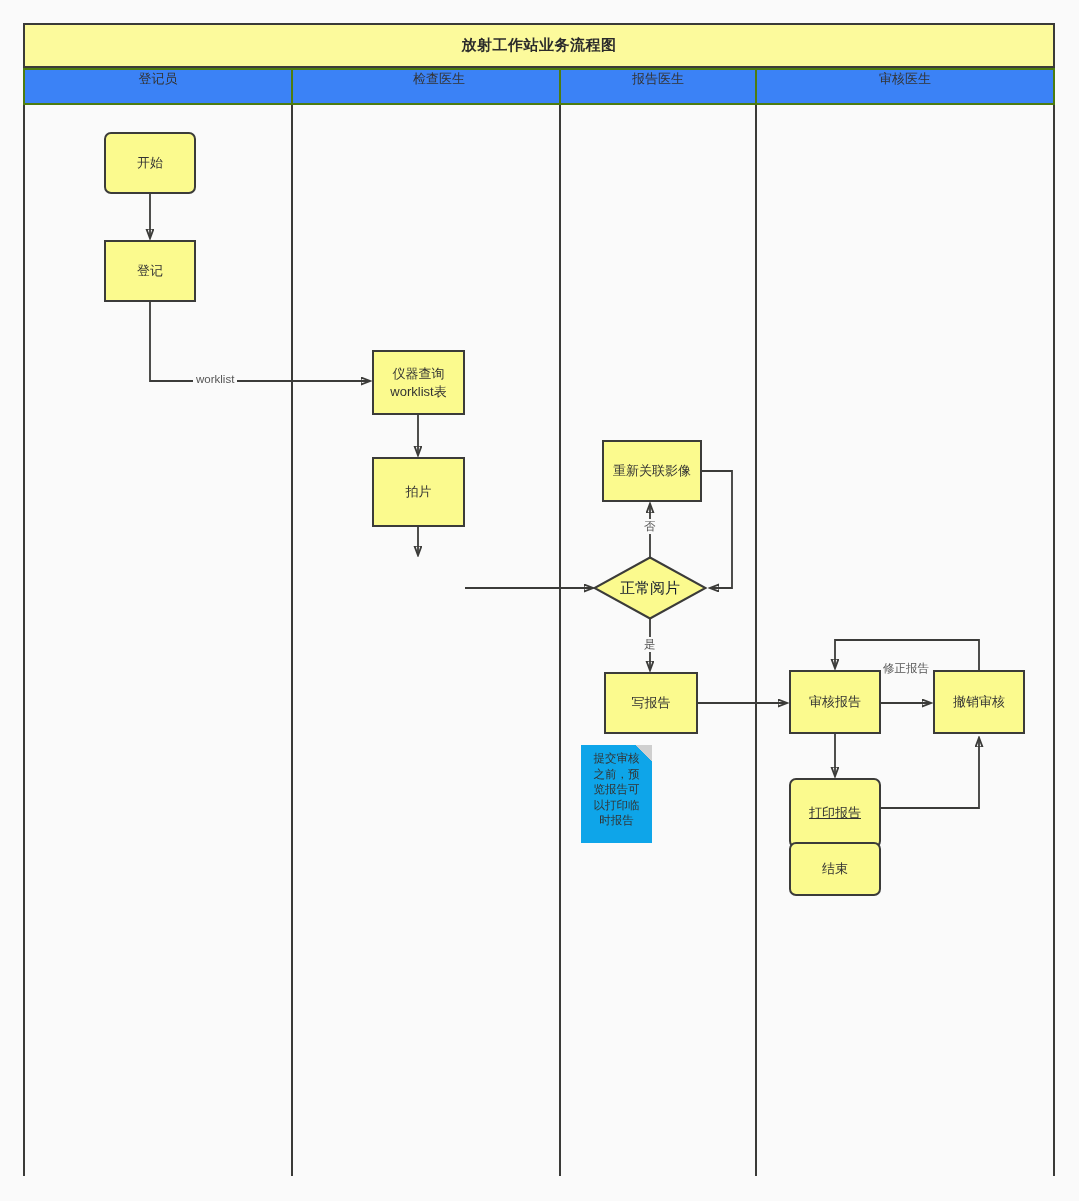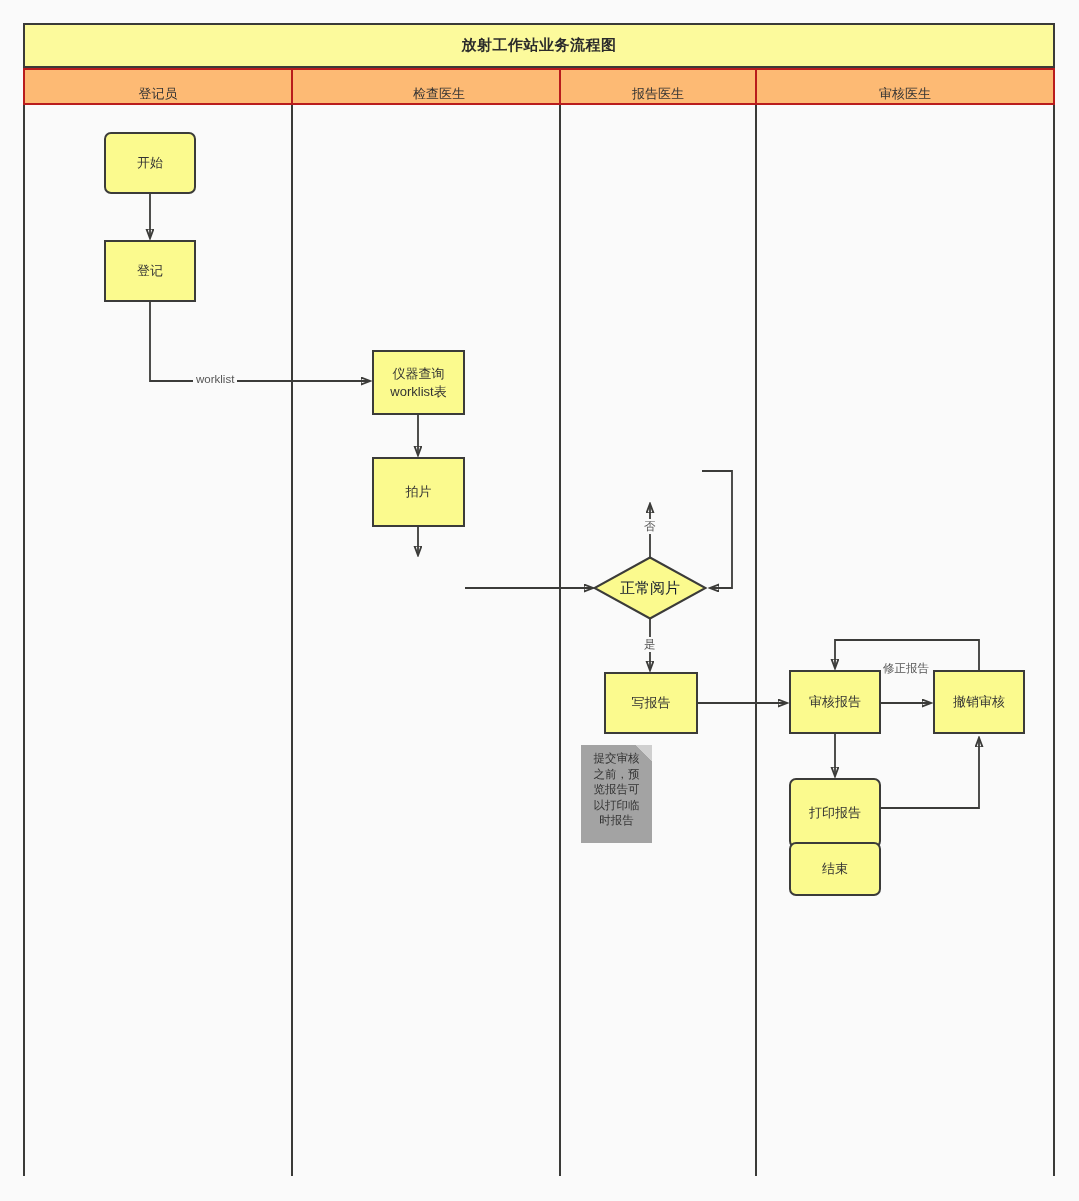--- a/index.html
+++ b/index.html
@@ -7,42 +7,42 @@
   body{font-family:"Liberation Sans","DejaVu Sans",sans-serif;}
   #stage{position:relative;width:1079px;height:1201px;background:#fafafa;overflow:hidden;}
 
   
   .frame{position:absolute;left:23px;top:23px;width:1032px;height:1153px;
          border:2px solid #3a3a38;box-sizing:border-box;background:#fafafa;}
   .title-band{position:absolute;left:23px;top:23px;width:1032px;height:45px;
          background:#fcfa9c;border:2px solid #3a3a38;box-sizing:border-box;
          display:flex;align-items:center;justify-content:center;}
   .title-band span{font-size:15px;font-weight:bold;color:#2b2b2b;letter-spacing:.5px;}
-  .lane-head{position:absolute;top:68px;height:37px;background:#fdba74;
-         border:2px solid #b91c1c;box-sizing:border-box;
-         display:flex;align-items:flex-end;justify-content:center;}
+  .lane-head{position:absolute;top:68px;height:37px;background:#3b82f6;
+         border:2px solid #4d7c0f;box-sizing:border-box;
+         display:flex;align-items:flex-start;justify-content:center;}
   .lane-head span{font-size:13px;color:#333;}
   .lane-body{position:absolute;top:105px;height:1071px;border-left:2px solid #3a3a38;
          border-right:2px solid #3a3a38;box-sizing:border-box;background:#fafafa;}
 
   
   .node{position:absolute;background:#fbfa8e;border:2px solid #3b3b39;
         box-sizing:border-box;display:flex;align-items:center;justify-content:center;
         text-align:center;font-size:13px;color:#333;line-height:1.35;padding:2px;}
   .node.round{border-radius:7px;}
   .node .lbl{white-space:pre-line;}
 
   
   .diamond{position:absolute;}
   .diamond svg{display:block;overflow:visible;}
   .diamond .dtext{position:absolute;inset:0;display:flex;align-items:center;
         justify-content:center;font-size:15px;color:#0f172a;}
 
   
-  .note{position:absolute;background:#a3a3a3;font-size:11.5px;color:#333;
+  .note{position:absolute;background:#0ea5e9;font-size:11.5px;color:#333;
         line-height:1.35;padding:6px 5px 4px 5px;box-sizing:border-box;text-align:center;
         box-shadow:0 0 0 0 transparent;}
   .note .fold{position:absolute;right:0;top:0;width:16px;height:16px;
         background:linear-gradient(225deg,#cfcfcf 0 50%,transparent 50.5%);}
   .note .ntext{white-space:pre-line;display:block;}
 
   
   #edges{position:absolute;left:0;top:0;width:1079px;height:1201px;pointer-events:none;}
   #edges path,#edges line{fill:none;stroke:#3b3b39;stroke-width:1.8;}
   .elabel{position:absolute;font-size:11.5px;color:#555;background:#fafafa;
@@ -129,41 +129,44 @@
   <div class="node" style="left:372px;top:350px;width:93px;height:65px;">
     <span class="lbl">仪器查询
 worklist表</span>
   </div>
 
   <div class="node" style="left:372px;top:457px;width:93px;height:70px;">
     <span class="lbl">拍片</span>
   </div>
 
 
+  <div class="node" style="left:602px;top:440px;width:100px;height:62px;">
+    <span class="lbl">重新关联影像</span>
+  </div>
 
   <div class="diamond" style="left:593px;top:556px;width:114px;height:64px;">
     <svg width="114" height="64" viewBox="0 0 114 64">
       <polygon points="57,1.5 112.5,32 57,62.5 1.5,32" fill="#fbfa8e" stroke="#3b3b39" stroke-width="2"></polygon>
     </svg>
     <div class="dtext">正常阅片</div>
   </div>
 
   <div class="node" style="left:604px;top:672px;width:94px;height:62px;">
     <span class="lbl">写报告</span>
   </div>
 
   <div class="node" style="left:789px;top:670px;width:92px;height:64px;">
     <span class="lbl">审核报告</span>
   </div>
 
   <div class="node" style="left:933px;top:670px;width:92px;height:64px;">
     <span class="lbl">撤销审核</span>
   </div>
 
-  <div class="node round" style="left:789px;top:778px;width:92px;height:70px;">
+  <div class="node round" style="left:789px;top:778px;width:92px;height:70px;text-decoration:underline;">
     <span class="lbl">打印报告</span>
   </div>
 
   <div class="node round" style="left:789px;top:842px;width:92px;height:54px;">
     <span class="lbl">结束</span>
   </div>
 
   <div class="note" style="left:581px;top:745px;width:71px;height:98px;">
     <span class="fold"></span>
     <span class="ntext">提交审核

